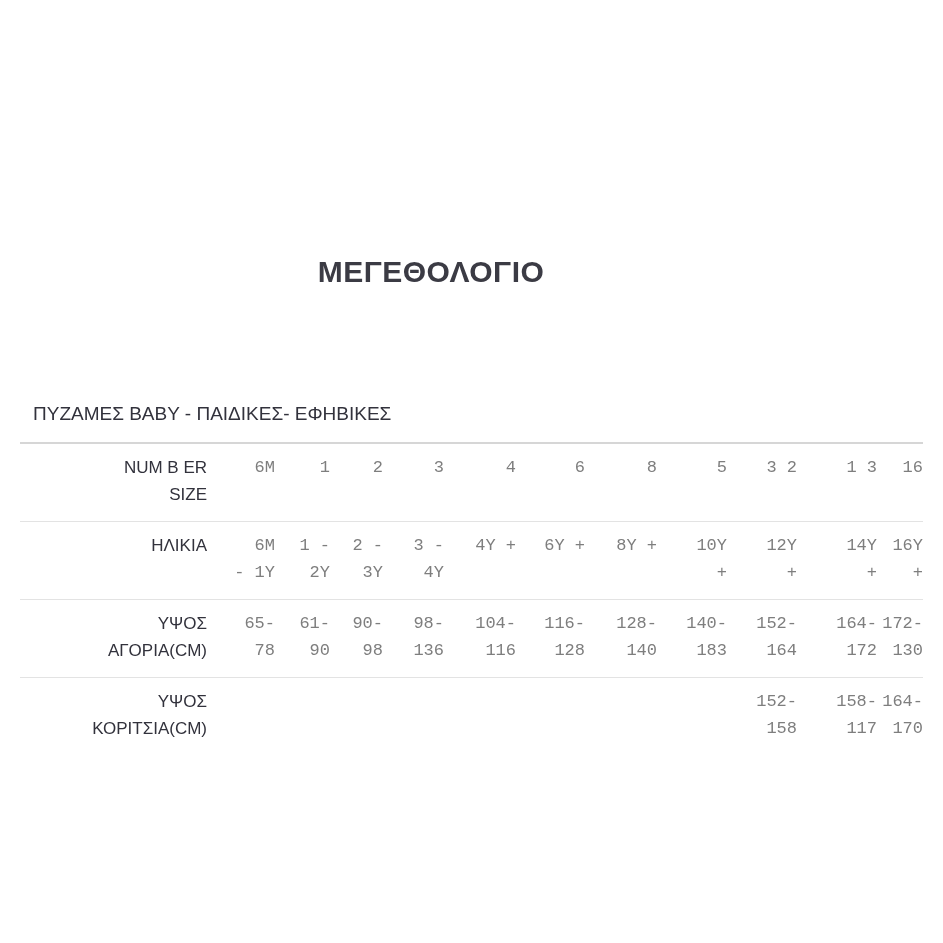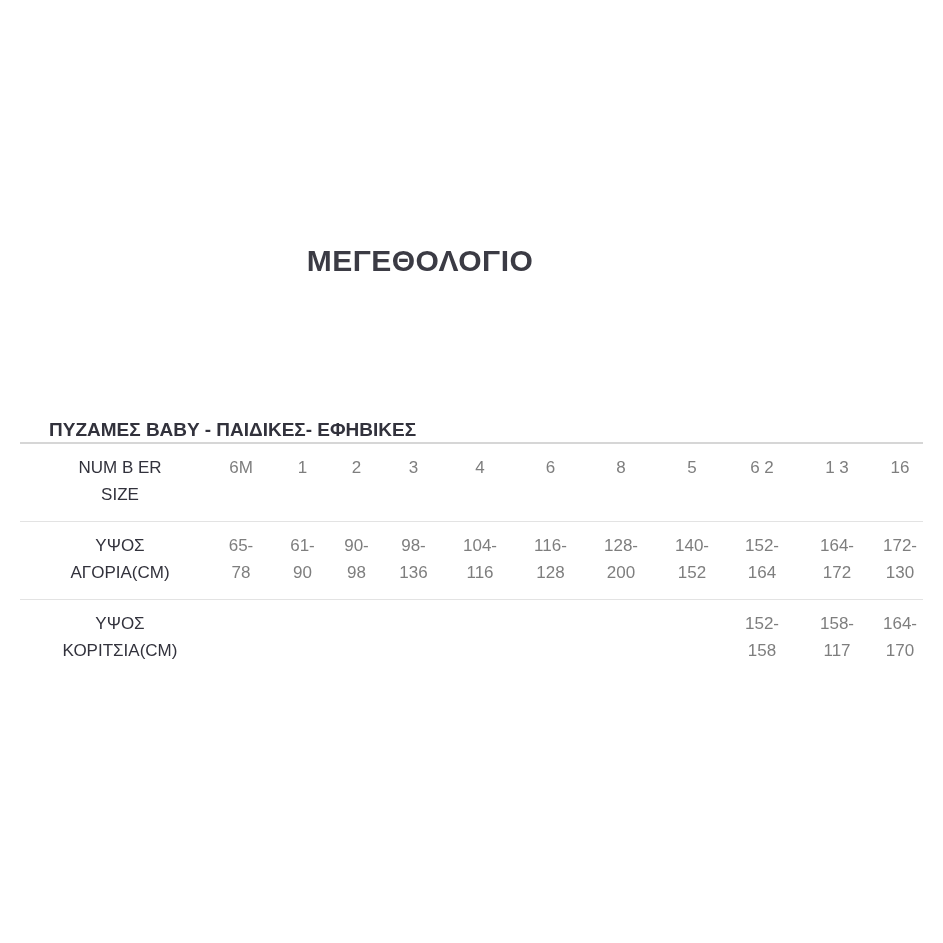--- a/index.html
+++ b/index.html
@@ -14,60 +14,61 @@
   body{
     width:943px;height:943px;
     background:var(--background);
     font-family:"Liberation Sans", sans-serif;
     position:relative;
     overflow:hidden;
   }
   .page-title{
     position:absolute;
     top:239px;left:0;width:830px;
-    margin:5px;
+    margin:16px;
     text-align:center;
     font-size:30px;
     font-weight:700;
     letter-spacing:0.5px;
     color:var(--heading-text);
   }
   .section-heading{
     position:absolute;
     top:403px;left:33px;
-    margin:16px;
+    margin:0;
     font-size:19px;
-    font-weight:700;
+    font-weight:400;
     color:var(--label-text);
   }
   table.size-table{
     position:absolute;
     top:442px;left:20px;
     width:903px;
     border-collapse:collapse;
     table-layout:fixed;
     border-top:2px solid var(--table-top-border);
   }
   .size-table th,
   .size-table td{
     vertical-align:top;
-    text-align:center;
+    text-align:right;
     padding:10px 0 13px 0;
     font-size:17px;
     line-height:27px;
     font-weight:400;
     white-space:pre-line;
     overflow:hidden;
   }
   .size-table th{
     color:var(--label-text);
     padding-left:13px;
   }
   .size-table td{
     color:var(--value-text);
+    font-family:Liberation Mono, monospace;
   }
   .size-table tr + tr th,
   .size-table tr + tr td{
     border-top:1px solid var(--row-divider);
   }
 </style>
 </head>
 <body>
 
 <div class="page">
@@ -96,43 +97,65 @@
           <th>NUM B ER
 SIZE</th>
           <td>6M</td>
           <td>1</td>
           <td>2</td>
           <td>3</td>
           <td>4</td>
           <td>6</td>
           <td>8</td>
           <td>5</td>
-          <td>6 2</td>
+          <td>3 2</td>
           <td>1 3</td>
           <td>16</td>
+        </tr>
+        <tr>
+          <th>ΗΛΙΚΙΑ</th>
+          <td>6M
+- 1Y</td>
+          <td>1 -
+2Y</td>
+          <td>2 -
+3Y</td>
+          <td>3 -
+4Y</td>
+          <td>4Y +</td>
+          <td>6Y +</td>
+          <td>8Y +</td>
+          <td>10Y
++</td>
+          <td>12Y
++</td>
+          <td>14Y
++</td>
+          <td>16Y
++</td>
         </tr>
         <tr>
           <th>ΥΨΟΣ
 ΑΓΟΡΙΑ(CM)</th>
           <td>65-
 78</td>
           <td>61-
 90</td>
           <td>90-
 98</td>
           <td>98-
 136</td>
           <td>104-
 116</td>
           <td>116-
 128</td>
           <td>128-
-200</td>
+140</td>
           <td>140-
-152</td>
+183</td>
           <td>152-
 164</td>
           <td>164-
 172</td>
           <td>172-
 130</td>
         </tr>
         <tr>
           <th>ΥΨΟΣ
 ΚΟΡΙΤΣΙΑ(CM)</th>

